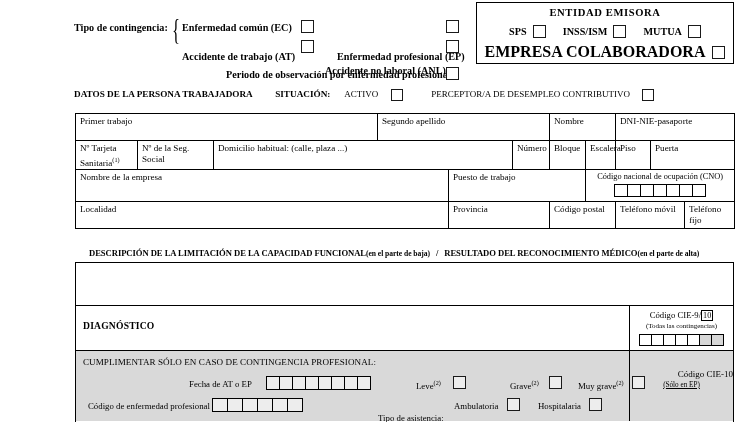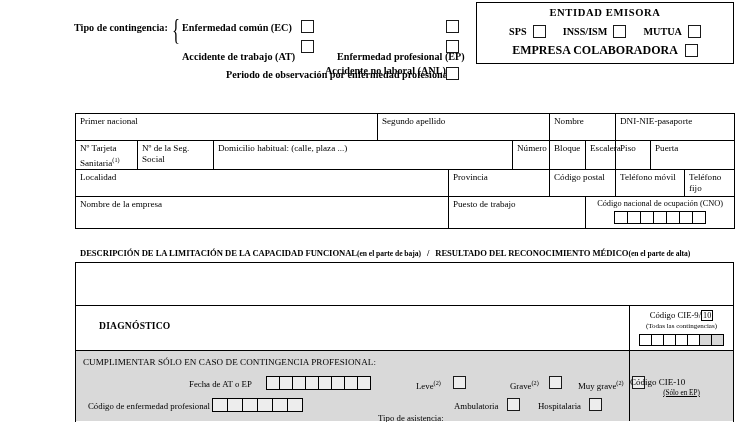--- a/index.html
+++ b/index.html
@@ -107,21 +107,21 @@
     margin-top: 7px;
     font-size: 10.2px;
     font-weight: bold;
   }
   .entidad-row2 {
     display: flex;
     align-items: center;
     justify-content: center;
     gap: 7px;
     margin-top: 5px;
-    font-size: 12px;
+    font-size: 16px;
     font-weight: bold;
   }
   .ent-gap { display: inline-block; width: 5px; }
 
   
   .datos-line {
     position: absolute;
     left: 74px; top: 89px;
     width: 660px;
     font-size: 9px;
@@ -171,21 +171,21 @@
     border: 1px solid #000;
     margin-left: -1px;
     box-sizing: border-box;
     font-style: normal;
   }
   .cno-cells i:first-child { margin-left: 0; }
 
   
   .desc-head {
     position: absolute;
-    left: 80px; top: 248px;
+    left: 89px; top: 248px;
     font-size: 8.6px;
     font-weight: bold;
     white-space: nowrap;
     letter-spacing: -0.05px;
   }
   .desc-head .small { font-size: 7.6px; }
   .desc-head .slash { display: inline-block; padding: 0 6px; }
 
   
   .lower {
@@ -208,21 +208,20 @@
     display: flex;
     height: 45px;
     border-bottom: 1px solid #000;
     box-sizing: border-box;
   }
   .diag-left {
     flex: 1 1 auto;
     position: relative;
     border-right: 1px solid #000;
     box-sizing: border-box;
-    margin-left: 16px;
   }
   .diag-label {
     position: absolute;
     left: 7px; top: 14px;
     font-size: 9.6px;
     font-weight: bold;
     letter-spacing: 0.2px;
   }
   .diag-right {
     width: 103px;
@@ -284,23 +283,23 @@
     font-size: 9.1px;
     letter-spacing: 0.05px;
     white-space: nowrap;
   }
   .prof-right {
     width: 103px;
     position: relative;
     box-sizing: border-box;
   }
   .cie10-title {
-    text-align: left;
+    text-align: right;
     font-size: 9px;
-    margin-top: 26px;
+    margin-top: 18px;
   }
   .cie10-sub {
     text-align: center;
     font-size: 7.2px;
     margin-top: 2px;
     text-decoration: underline;
   }
 
   .pf { position: absolute; font-size: 8.8px; white-space: nowrap; }
   .pf-fecha   { left: 113px; top: 28px; }
@@ -396,79 +395,92 @@
         <span>MUTUA</span>
         <span class="chk"></span>
       </div>
       <div class="entidad-row2">
         <span>EMPRESA COLABORADORA</span>
         <span class="chk"></span>
       </div>
     </div>
   </div>
 
+  <div class="datos-line">
+    <span class="lbl-b">DATOS DE LA PERSONA TRABAJADORA</span>
+    <span class="sp1"></span>
+    <span class="lbl-b">SITUACIÓN:</span>
+    <span class="sp2"></span>
+    <span>ACTIVO</span>
+    <span class="sp3"></span>
+    <span class="chk sm"></span>
+    <span class="sp4"></span>
+    <span>PERCEPTOR/A DE DESEMPLEO CONTRIBUTIVO</span>
+    <span class="sp5"></span>
+    <span class="chk sm"></span>
+  </div>
 
   <table class="dtable">
     <colgroup>
       <col style="width:62px">
         <col style="width:76px">
         <col style="width:164px">
       <col style="width:71px">
         <col style="width:29px">
         <col style="width:35px">
       <col style="width:37px">
         <col style="width:36px">
         <col style="width:30px">
       <col style="width:35px">
         <col style="width:34px">
         <col style="width:50px">
     </colgroup>
 
     <tbody>
         <tr>
-      <td colspan="3">Primer nacional</td>
+      <td colspan="3">Primer trabajo</td>
       <td colspan="4">Segundo apellido</td>
       <td colspan="2">Nombre</td>
       <td colspan="3">DNI-NIE-pasaporte</td>
     </tr>
 
     <tr>
       <td><span>Nº Tarjeta Sanitaria</span><span class="sup">(1)</span></td>
       <td>Nº de la Seg. Social</td>
       <td colspan="4">Domicilio habitual: (calle, plaza ...)</td>
       <td>Número</td>
       <td>Bloque</td>
       <td>Escalera</td>
       <td>Piso</td>
       <td colspan="2">Puerta</td>
     </tr>
 
     <tr>
+      <td colspan="4" style="height:32px">Nombre de la empresa</td>
+      <td colspan="4" style="height:32px">Puesto de trabajo</td>
+      <td colspan="4" style="height:32px;padding:0">
+        <span class="cno-label">Código nacional de ocupación (CNO)</span>
+        <span class="cno-cells" id="cno-cells">
+              <i></i>
+              <i></i>
+              <i></i>
+              <i></i>
+              <i></i>
+              <i></i>
+              <i></i>
+            </span>
+      </td>
+    </tr>
+
+    <tr>
       <td colspan="4">Localidad</td>
       <td colspan="3">Provincia</td>
       <td colspan="2">Código postal</td>
       <td colspan="2">Teléfono móvil</td>
       <td>Teléfono fijo</td>
-    </tr>
-
-    <tr>
-      <td colspan="4" style="height:32px">Nombre de la empresa</td>
-      <td colspan="4" style="height:32px">Puesto de trabajo</td>
-      <td colspan="4" style="height:32px;padding:0">
-        <span class="cno-label">Código nacional de ocupación (CNO)</span>
-        <span class="cno-cells" id="cno-cells">
-              <i></i>
-              <i></i>
-              <i></i>
-              <i></i>
-              <i></i>
-              <i></i>
-              <i></i>
-            </span>
-      </td>
     </tr>
   </tbody>
     </table>
 
   <div class="desc-head">
     <span>DESCRIPCIÓN DE LA LIMITACIÓN DE LA CAPACIDAD FUNCIONAL</span><span class="small">(en el parte de baja)</span><span class="slash">/</span><span>RESULTADO DEL RECONOCIMIENTO MÉDICO</span><span class="small">(en el parte de alta)</span>
   </div>
 
   <div class="lower">
 

